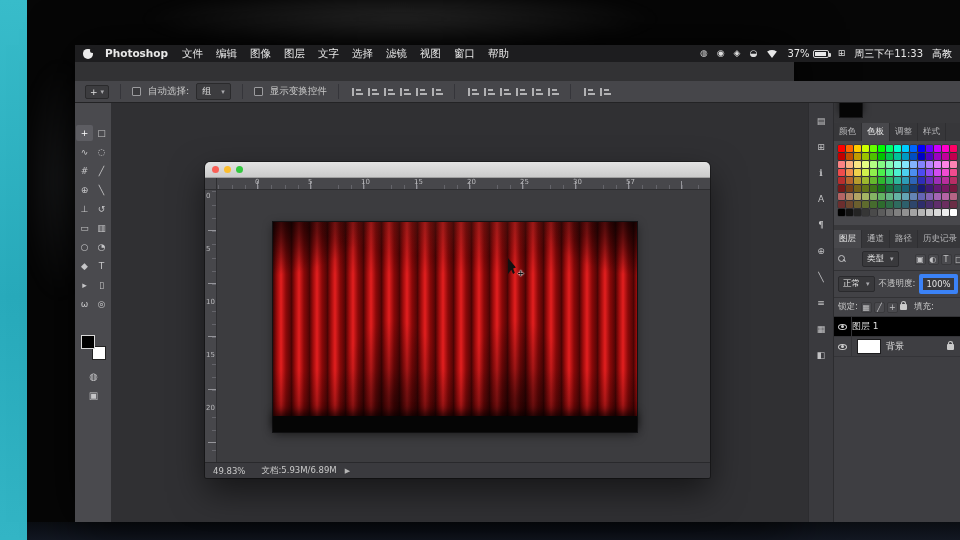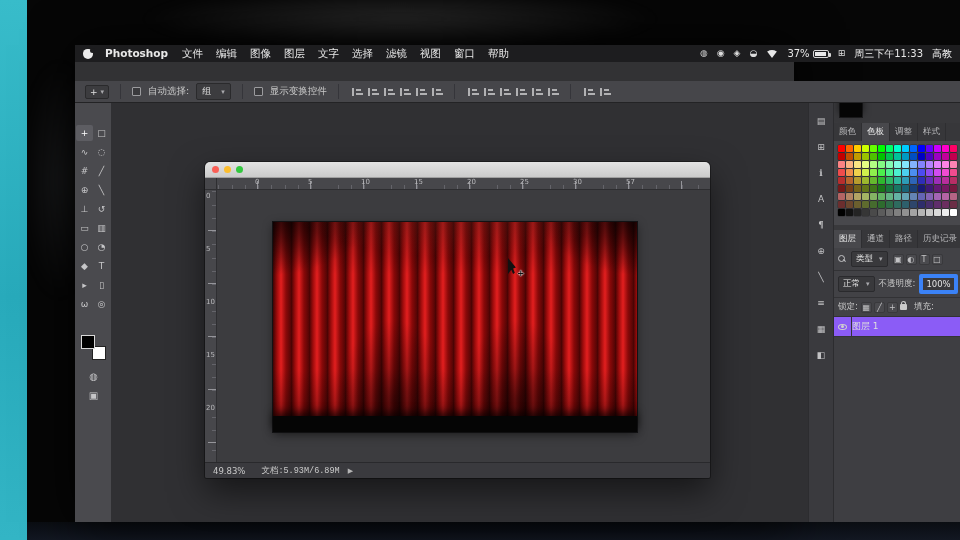--- a/index.html
+++ b/index.html
@@ -97,21 +97,21 @@
   .panels { position:absolute; left:758px; top:58px; width:127px; height:419px; background:#39393c;
     border-left:1px solid #2c2c2f; display:flex; flex-direction:column; overflow:hidden; padding-top:20px; }
   .tabs { display:flex; background:#37373a; height:18px; flex:none; align-items:stretch; }
   .tab { display:flex; align-items:center; padding:0 5px; font-size:8.5px; color:#b8b8ba;
     border-right:1px solid #2e2e31; white-space:nowrap; }
   .tab.active { background:#48484c; color:#ececec; }
   .swatch-area { background:#48484c; padding:4px; height:84px; flex:none; overflow:hidden; }
   .sw-grid { display:grid; grid-template-columns:repeat(15,7px); gap:1px; }
   .sw { width:7px; height:7px; border-radius:1px; box-shadow:0 0 0 .5px rgba(0,0,0,.35); }
   .panel-gap { height:5px; background:#39393c; flex:none; }
-  .layers-filter { display:flex; align-items:center; gap:5px; padding:3px 4px; background:#424246;
+  .layers-filter { display:flex; align-items:center; gap:16px; padding:3px 4px; background:#424246;
     border-bottom:1px solid #323235; font-size:8.5px; color:#c9c9c9; flex:none; }
   .mag-ic { width:8px; height:8px; position:relative; flex:none; }
   .mag-ic::before { content:""; position:absolute; left:0; top:0; width:5px; height:5px;
     border:1px solid #c3c3c5; border-radius:50%; }
   .mag-ic::after { content:""; position:absolute; left:5px; top:5px; width:3px; height:1px;
     background:#c3c3c5; transform:rotate(45deg); }
   .mini-select { display:flex; align-items:center; gap:6px; background:#39393c; border:1px solid #2a2a2d;
     border-radius:2px; padding:1px 4px; font-size:8.5px; color:#e2e2e2; white-space:nowrap; }
   .mini-ic { width:11px; height:11px; display:flex; align-items:center; justify-content:center;
     color:#c3c3c5; font-size:8px; background:#4a4a4e; border-radius:2px; border:1px solid #39393c; flex:none; }
@@ -120,21 +120,21 @@
   .val-box { background:#39393c; border:4px solid #3b82f6; border-radius:2px; padding:1px 3px;
     font-size:8.5px; color:#e2e2e2; flex:none; }
   .layers-lock { display:flex; align-items:center; gap:3px; padding:3px 4px; background:#424246;
     border-bottom:1px solid #323235; font-size:8.5px; color:#c9c9c9; flex:none; white-space:nowrap; }
   .lock-ic { width:7px; height:6px; background:#c9c9c9; position:relative; border-radius:1px; display:inline-block; }
   .lock-ic::before { content:""; position:absolute; left:1px; top:-3px; width:3px; height:3px;
     border:1px solid #c9c9c9; border-bottom:none; border-radius:3px 3px 0 0; }
   .layers-list { background:#3e3e42; flex:1; }
   .layer-row { display:flex; align-items:center; height:20px; border-bottom:1px solid #343438;
     font-size:9px; color:#dedede; }
-  .layer-row.selected { background:#8b5cf6; }
+  .layer-row.selected { background:#000000; }
   .eye-cell { width:18px; height:100%; display:flex; align-items:center; justify-content:center;
     border-right:1px solid #343438; flex:none; }
   .eye-ic { width:9px; height:6px; border:1px solid #cfcfcf; border-radius:50%; position:relative; }
   .eye-ic::after { content:""; position:absolute; left:2px; top:0.5px; width:3px; height:3px;
     background:#cfcfcf; border-radius:50%; }
   .layer-thumb { width:24px; height:15px; margin:0 5px; border:1px solid #1c1c1e; background:#ffffff; flex:none; }
   .layer-thumb.curtain { background:repeating-linear-gradient(90deg,#4a0404 0 2px,#c01010 3px,#700606 5px); }
   .layer-label { white-space:nowrap; }
   .layer-lock { margin-left:auto; margin-right:6px; }
 
@@ -177,21 +177,21 @@
       radial-gradient(55% 55% at 105% -8%, rgba(0,0,0,.9), transparent 62%),
       radial-gradient(22% 55% at 33% 85%, rgba(0,0,0,.5), transparent 70%),
       radial-gradient(22% 55% at 67% 85%, rgba(0,0,0,.5), transparent 70%),
       linear-gradient(180deg, rgba(0,0,0,.35), transparent 25%, transparent 70%, rgba(0,0,0,.45)); }
   .curtain::after { content:""; position:absolute; left:0; right:0; bottom:0; height:16px;
     background:#050505; box-shadow:0 -4px 8px rgba(0,0,0,.7); }
   .doc-status { position:absolute; left:0; right:0; bottom:0; height:16px; background:#3a3a3e;
     border-top:1px solid #29292c; display:flex; align-items:center; font-size:8.5px; color:#cacaca;
     padding:0 8px; border-radius:0 0 2px 2px; }
   .ds-zoom { margin-right:16px; }
-  .ds-doc { margin-right:8px;font-family:Liberation Mono, monospace; }
+  .ds-doc { margin-right:8px; }
   .ds-arrow { font-size:7px; color:#b5b5b5; }
 
   
   .cursor { position:absolute; left:508px; top:258px; z-index:40; }
   .cursor-arrow { width:11px; height:16px; background:#111;
     clip-path:polygon(0 0,0 100%,30% 74%,46% 100%,62% 92%,46% 66%,72% 60%);
     filter:drop-shadow(0 0 1px rgba(255,255,255,.95)); }
   .cursor-move { position:absolute; left:9px; top:10px; font-size:9px; font-weight:bold; color:#111;
     text-shadow:0 0 1px #fff, 0 0 1px #fff, 0 0 2px #fff; }
 </style>
@@ -512,20 +512,28 @@
       <span style="margin-left:4px;">填充:</span>
     </div>
     <div class="layers-list">
         <div class="layer-row selected">
           <span class="eye-cell">
             <span class="eye-ic"></span>
           </span>
           <span class="layer-thumb curtain"></span>
           <span class="layer-label">图层 1</span>
         </div>
+        <div class="layer-row">
+          <span class="eye-cell">
+            <span class="eye-ic"></span>
+          </span>
+          <span class="layer-thumb"></span>
+          <span class="layer-label">背景</span>
+          <span class="lock-ic layer-lock"></span>
+        </div>
       </div>
   </div>
 
   <div class="doc-window">
     <div class="doc-titlebar">
       <span class="lights">
         <span class="light red"></span>
         <span class="light yellow"></span>
         <span class="light green"></span>
       </span>

